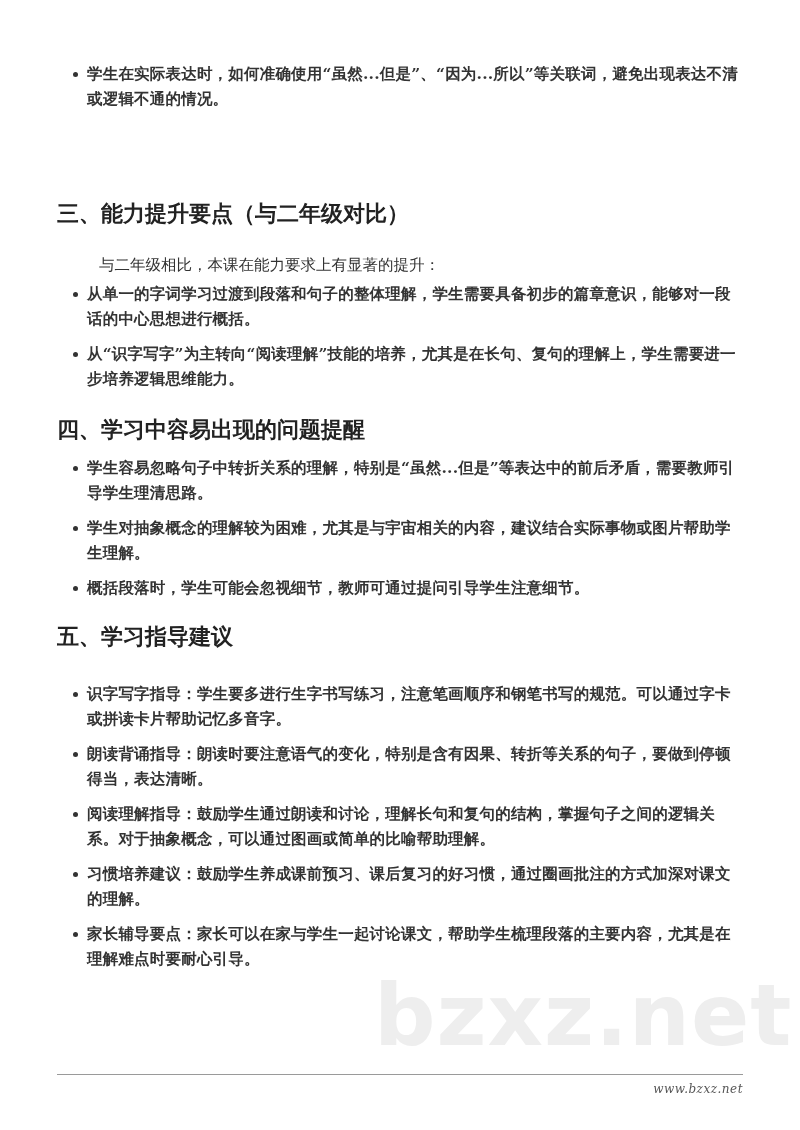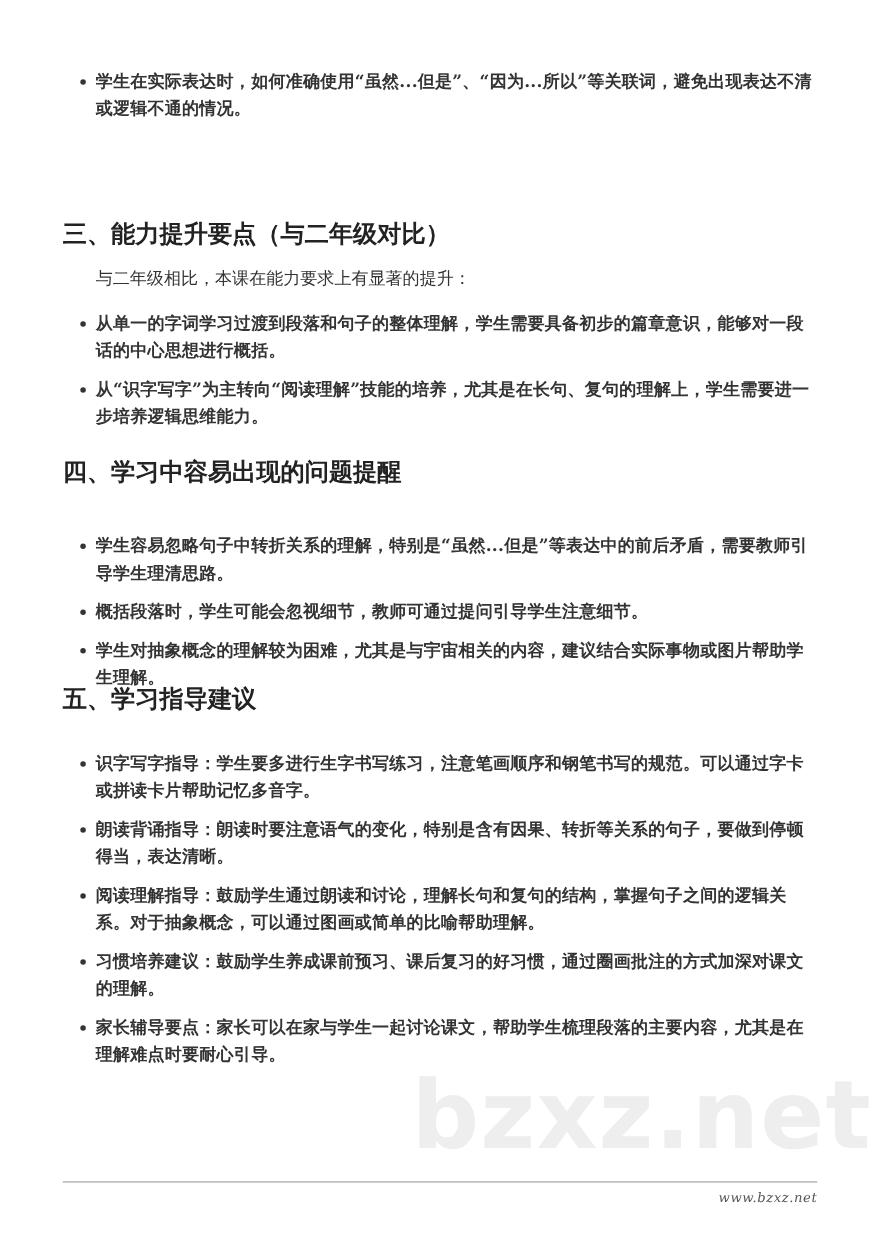--- a/index.html
+++ b/index.html
@@ -46,21 +46,21 @@
     }
     h2.section {
       font-family: "DejaVu Sans", "Liberation Sans", sans-serif;
       font-weight: bold;
       font-size: 22px;
       color: #222222;
       margin: 0;
       line-height: 26px;
     }
     p.intro {
-      margin: 0;
+      margin: 12px;
       padding-left: 30px;
       font-size: 15.5px;
       line-height: 25px;
     }
     .footer-line {
       position: absolute;
       left: 57px;
       top: 1074px;
       width: 686px;
       height: 0;
@@ -102,24 +102,24 @@
   </ul>
 
   <h2 class="section" style="position:absolute; top:201px;">三、能力提升要点（与二年级对比）</h2>
   <p class="intro" style="position:absolute; top:241px; width:656px;">与二年级相比，本课在能力要求上有显著的提升：</p>
   <ul class="bullets" style="position:absolute; top:281px; width:686px;">
     <li><span class="dot"></span><span>从单一的字词学习过渡到段落和句子的整体理解，学生需要具备初步的篇章意识，能够对一段话的中心思想进行概括。</span></li>
     <li><span class="dot"></span><span>从“识字写字”为主转向“阅读理解”技能的培养，尤其是在长句、复句的理解上，学生需要进一步培养逻辑思维能力。</span></li>
   </ul>
 
   <h2 class="section" style="position:absolute; top:417px;">四、学习中容易出现的问题提醒</h2>
-  <ul class="bullets" style="position:absolute; top:455px; width:686px;margin-top:28px;">
+  <ul class="bullets" style="position:absolute; top:455px; width:686px;">
     <li><span class="dot"></span><span>学生容易忽略句子中转折关系的理解，特别是“虽然...但是”等表达中的前后矛盾，需要教师引导学生理清思路。</span></li>
+    <li><span class="dot"></span><span>学生对抽象概念的理解较为困难，尤其是与宇宙相关的内容，建议结合实际事物或图片帮助学生理解。</span></li>
     <li><span class="dot"></span><span>概括段落时，学生可能会忽视细节，教师可通过提问引导学生注意细节。</span></li>
-    <li><span class="dot"></span><span>学生对抽象概念的理解较为困难，尤其是与宇宙相关的内容，建议结合实际事物或图片帮助学生理解。</span></li>
   </ul>
 
   <h2 class="section" style="position:absolute; top:624px;">五、学习指导建议</h2>
   <ul class="bullets" style="position:absolute; top:681px; width:686px;">
     <li><span class="dot"></span><span>识字写字指导：学生要多进行生字书写练习，注意笔画顺序和钢笔书写的规范。可以通过字卡或拼读卡片帮助记忆多音字。</span></li>
     <li><span class="dot"></span><span>朗读背诵指导：朗读时要注意语气的变化，特别是含有因果、转折等关系的句子，要做到停顿得当，表达清晰。</span></li>
     <li><span class="dot"></span><span>阅读理解指导：鼓励学生通过朗读和讨论，理解长句和复句的结构，掌握句子之间的逻辑关系。对于抽象概念，可以通过图画或简单的比喻帮助理解。</span></li>
     <li><span class="dot"></span><span>习惯培养建议：鼓励学生养成课前预习、课后复习的好习惯，通过圈画批注的方式加深对课文的理解。</span></li>
     <li><span class="dot"></span><span>家长辅导要点：家长可以在家与学生一起讨论课文，帮助学生梳理段落的主要内容，尤其是在理解难点时要耐心引导。</span></li>
   </ul>

